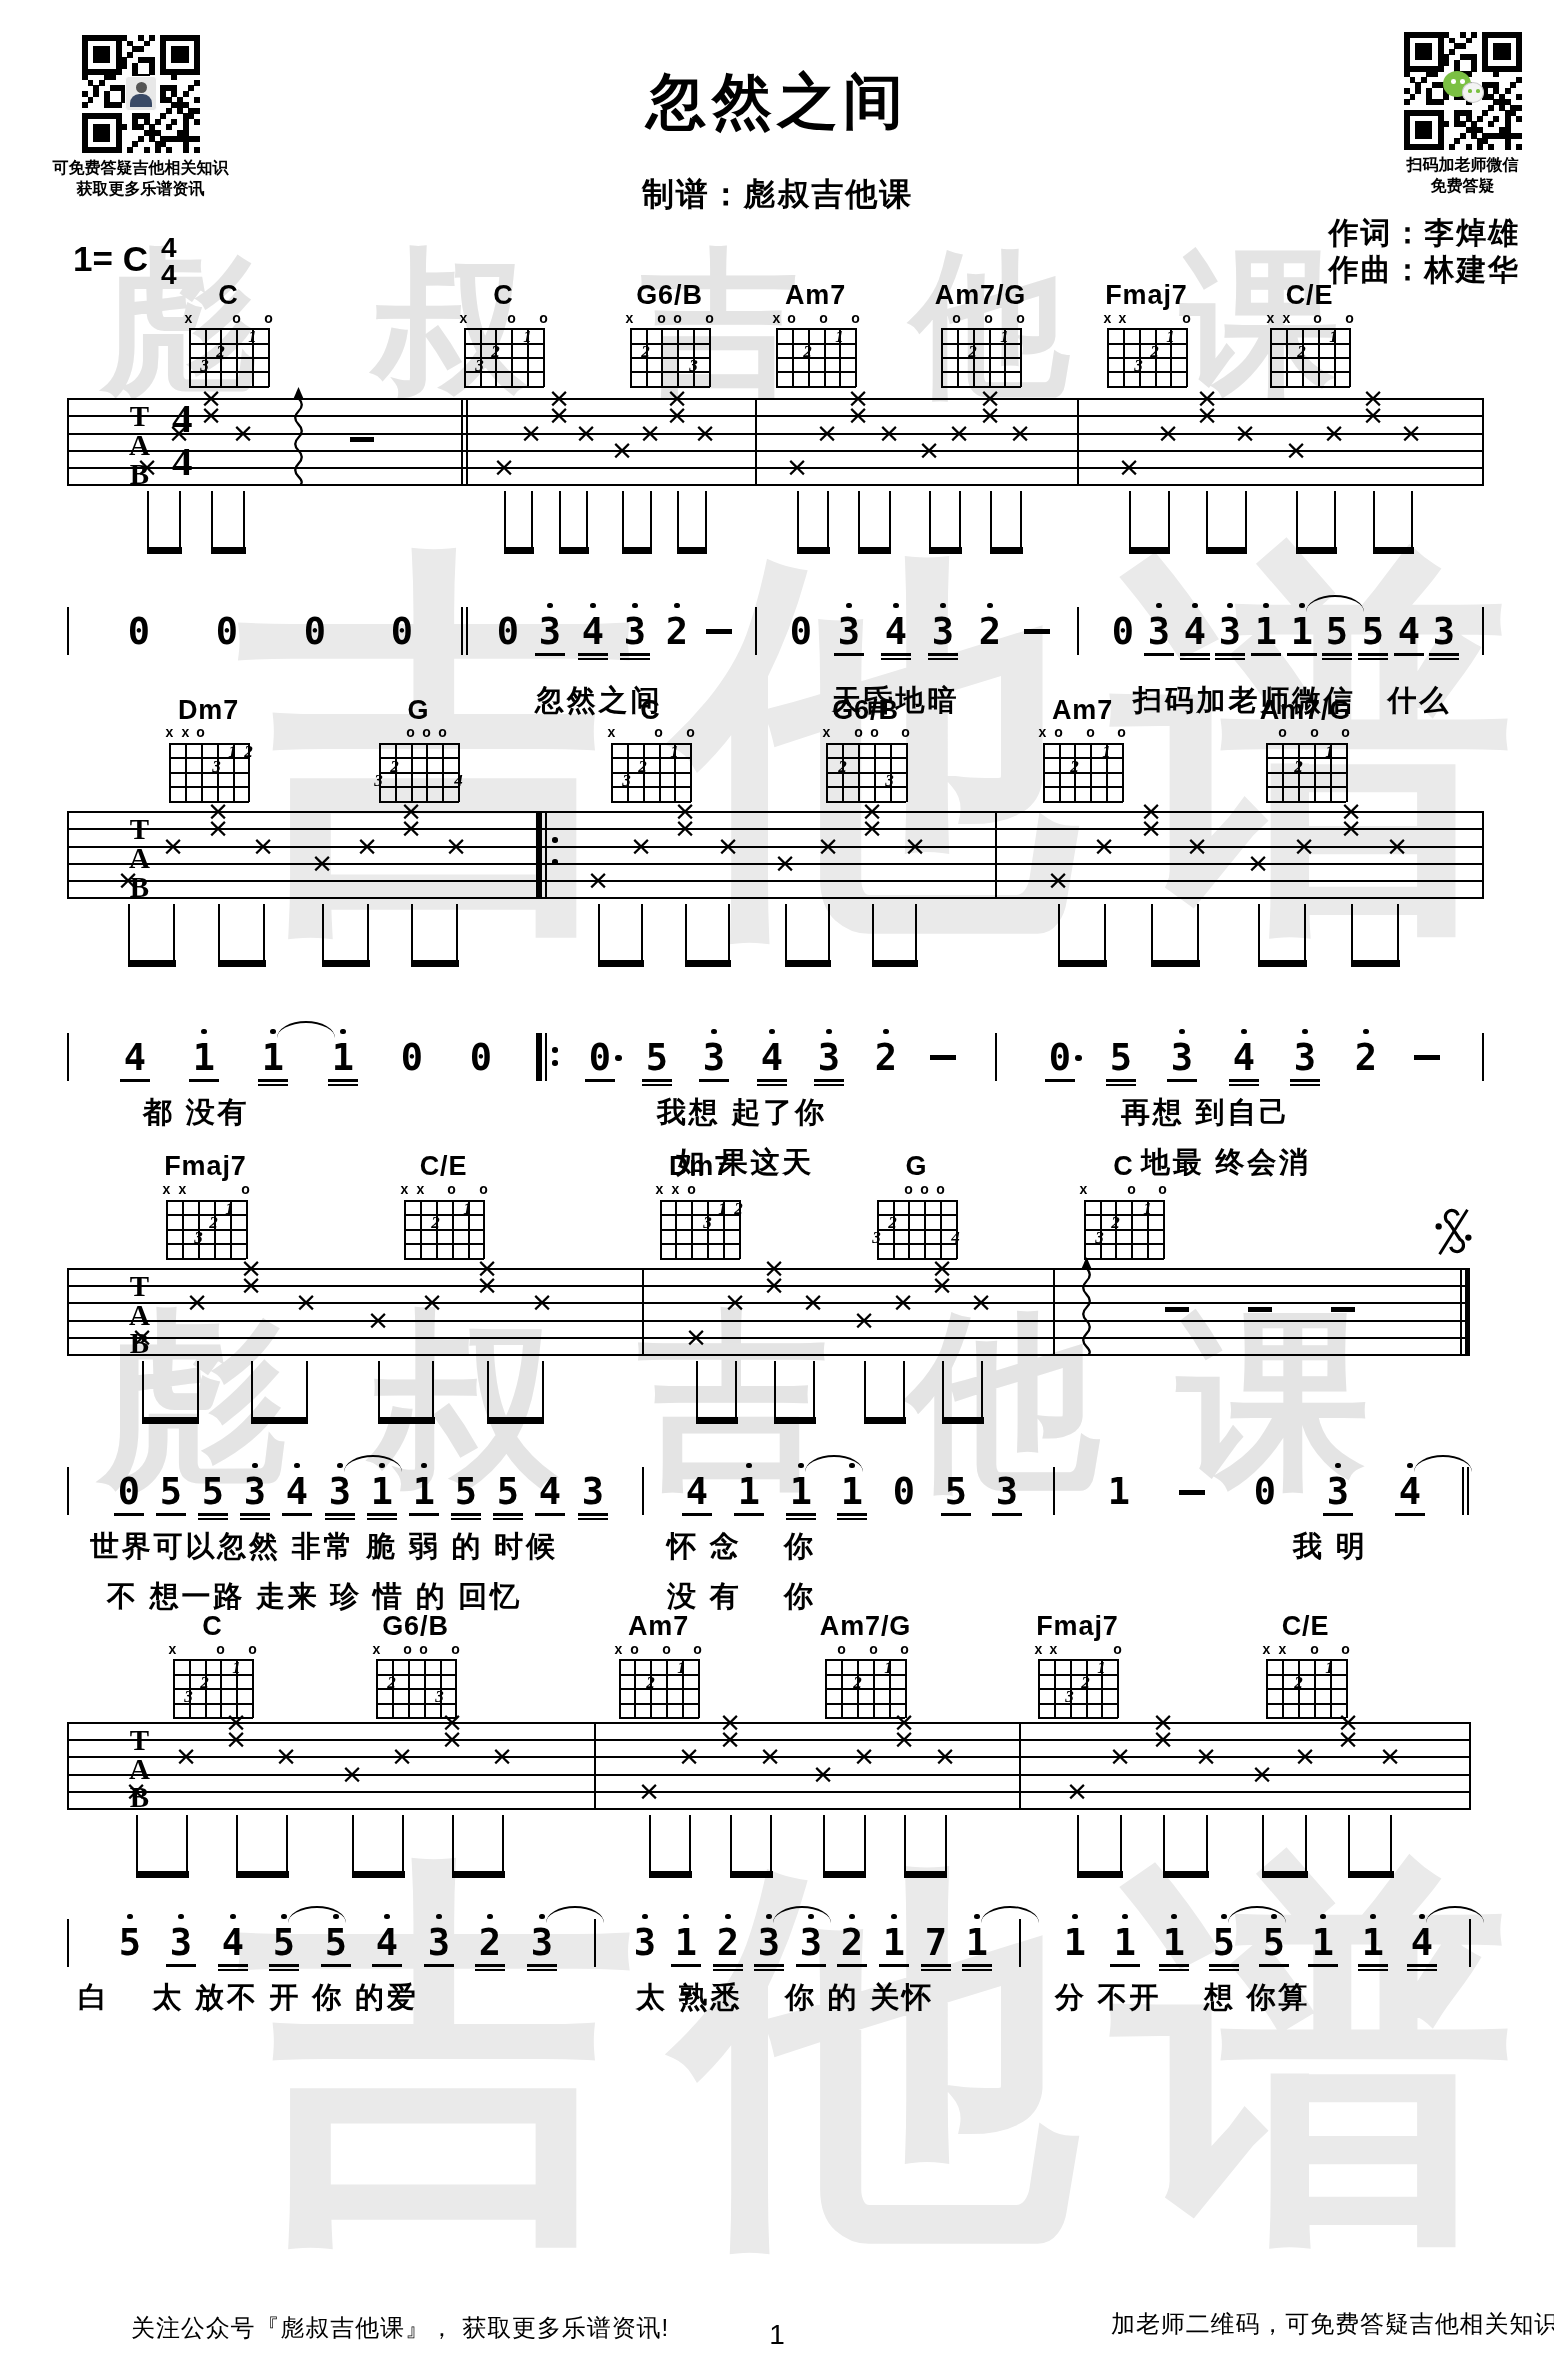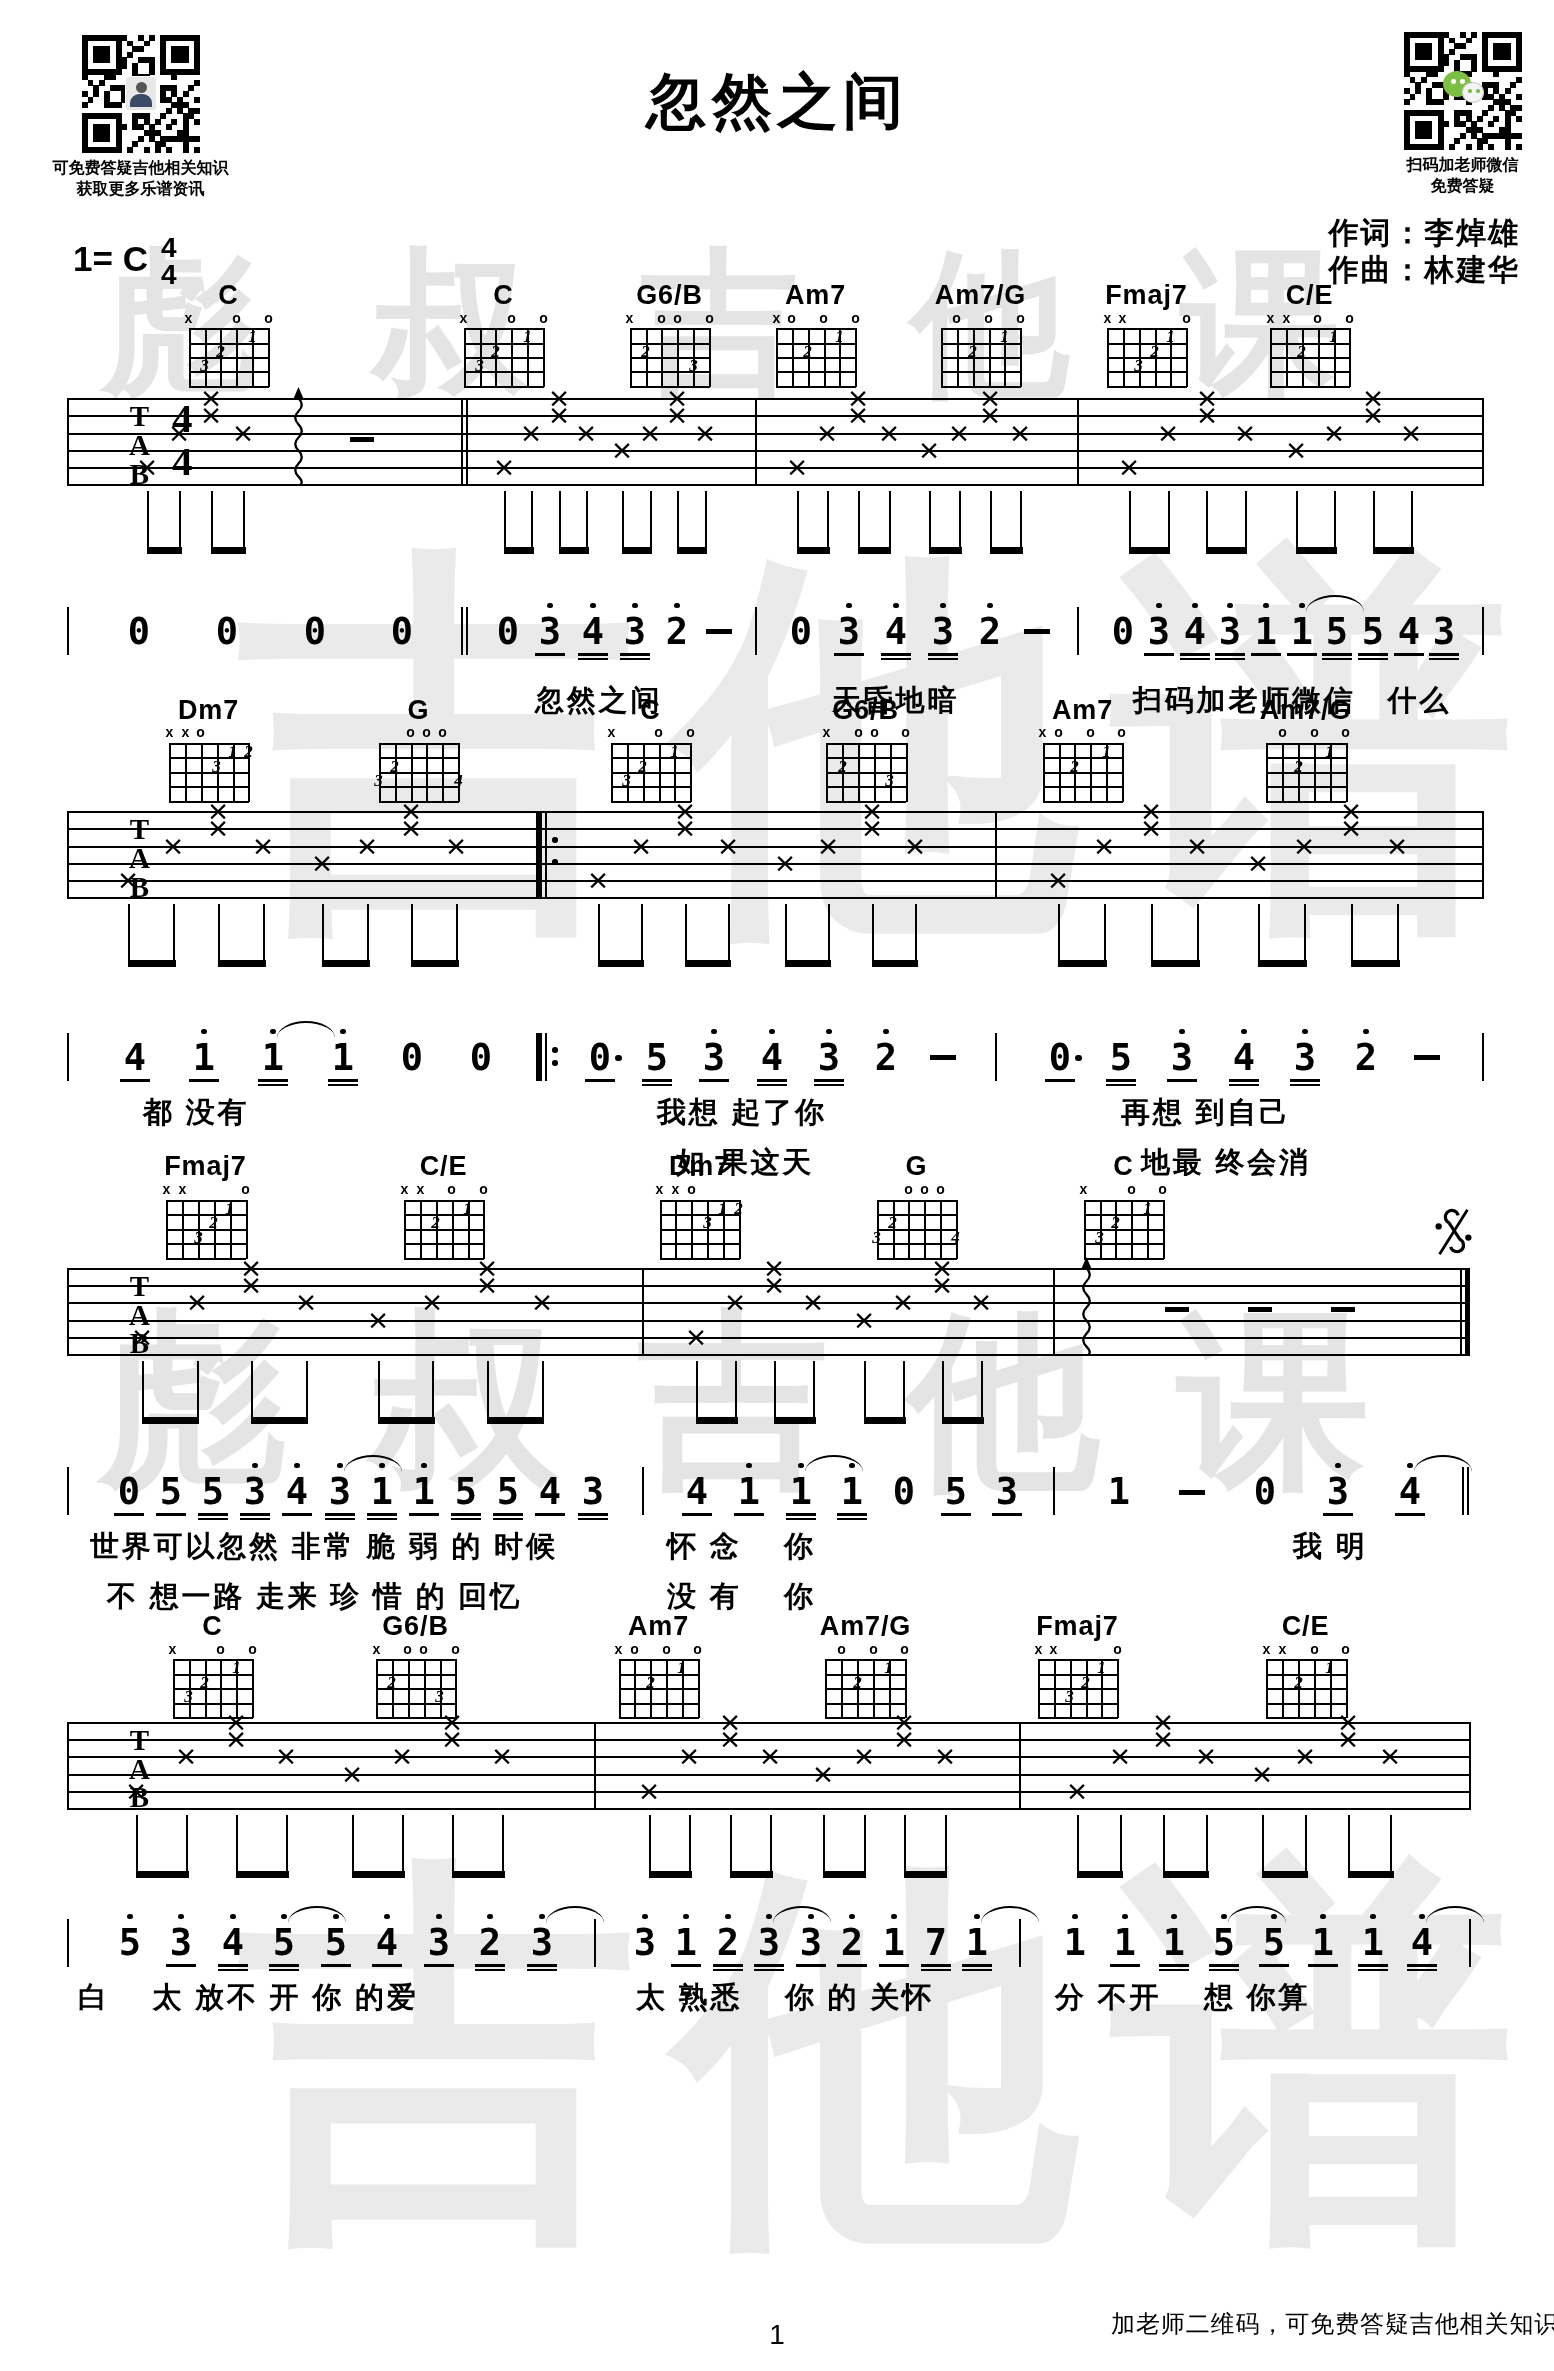--- a/index.html
+++ b/index.html
@@ -56,20 +56,21 @@
   <div id="wmlayer" class="layer" style="z-index:0">
       <div class="wm" style="left: 101px; top: 244px; font-size: 158px; letter-spacing: 112px; color: rgb(228, 228, 228);">彪叔吉他课</div>
       <div class="wm" style="left: 238px; top: 545px; font-size: 401px; letter-spacing: 37px; color: rgb(234, 234, 234);">吉他谱</div>
       <div class="wm" style="left: 98px; top: 1305px; font-size: 191px; letter-spacing: 79px; color: rgb(228, 228, 228);">彪叔吉他课</div>
       <div class="wm" style="left: 238px; top: 1855px; font-size: 401px; letter-spacing: 37px; color: rgb(234, 234, 234);">吉他谱</div>
     </div>
 
   <div class="layer" style="z-index:1">
 
     <div class="title">忽然之间</div>
+    <div class="subtitle">制谱：彪叔吉他课</div>
     <div class="credit" style="top:213px">作词：李焯雄</div>
     <div class="credit" style="top:250px">作曲：林建华</div>
     <div class="keysig">
       <span>1= C</span><span class="tsfrac"><span style="display:block">4</span><span style="display:block">4</span></span>
     </div>
 
     <div class="qrbox" id="qrL" style="left:82px;top:35px">
         <div class="qrcell" style="left: 0px; top: 0px; width: 5.6px; height: 5.6px;"></div>
         <div class="qrcell" style="left: 5.6px; top: 0px; width: 5.6px; height: 5.6px;"></div>
         <div class="qrcell" style="left: 11.2px; top: 0px; width: 5.6px; height: 5.6px;"></div>
@@ -1408,17 +1409,18 @@
           <div class="note" style="left: 1306px; top: 1922px;">1<div class="od"></div><div class="ul" style="bottom: -3.7px;"></div></div>
           <div class="note" style="left: 1356px; top: 1922px;">1<div class="od"></div><div class="ul" style="bottom: -3.7px;"></div><div class="ul" style="bottom: -8.4px;"></div></div>
           <div class="note" style="left: 1405px; top: 1922px;">4<div class="od"></div><div class="ul" style="bottom: -3.7px;"></div><div class="ul" style="bottom: -8.4px;"></div><div class="tie"></div></div>
           <div class="vb" style="left: 1469px; top: 1919px; width: 2.1px; height: 48px;"></div>
           <div class="lyr" style="left: 78px; top: 1978px;">白　 太 放不 开 你 的爱</div>
           <div class="lyr" style="left: 636px; top: 1978px;">太 熟悉　 你 的 关怀</div>
           <div class="lyr" style="left: 1055px; top: 1978px;">分 不开　 想 你算</div>
         </div>
       </div>
 
+    <div class="foot" style="left:131px;top:2312px">关注公众号『彪叔吉他课』，  获取更多乐谱资讯!</div>
     <div class="foot" style="left:0;right:0;top:2319px;text-align:center;font-size:28px">1</div>
     <div class="foot" style="left:1111px;top:2308px;width:559px">加老师二维码，可免费答疑吉他相关知识!</div>
   </div>
 </div>
 
 
 </body></html>

